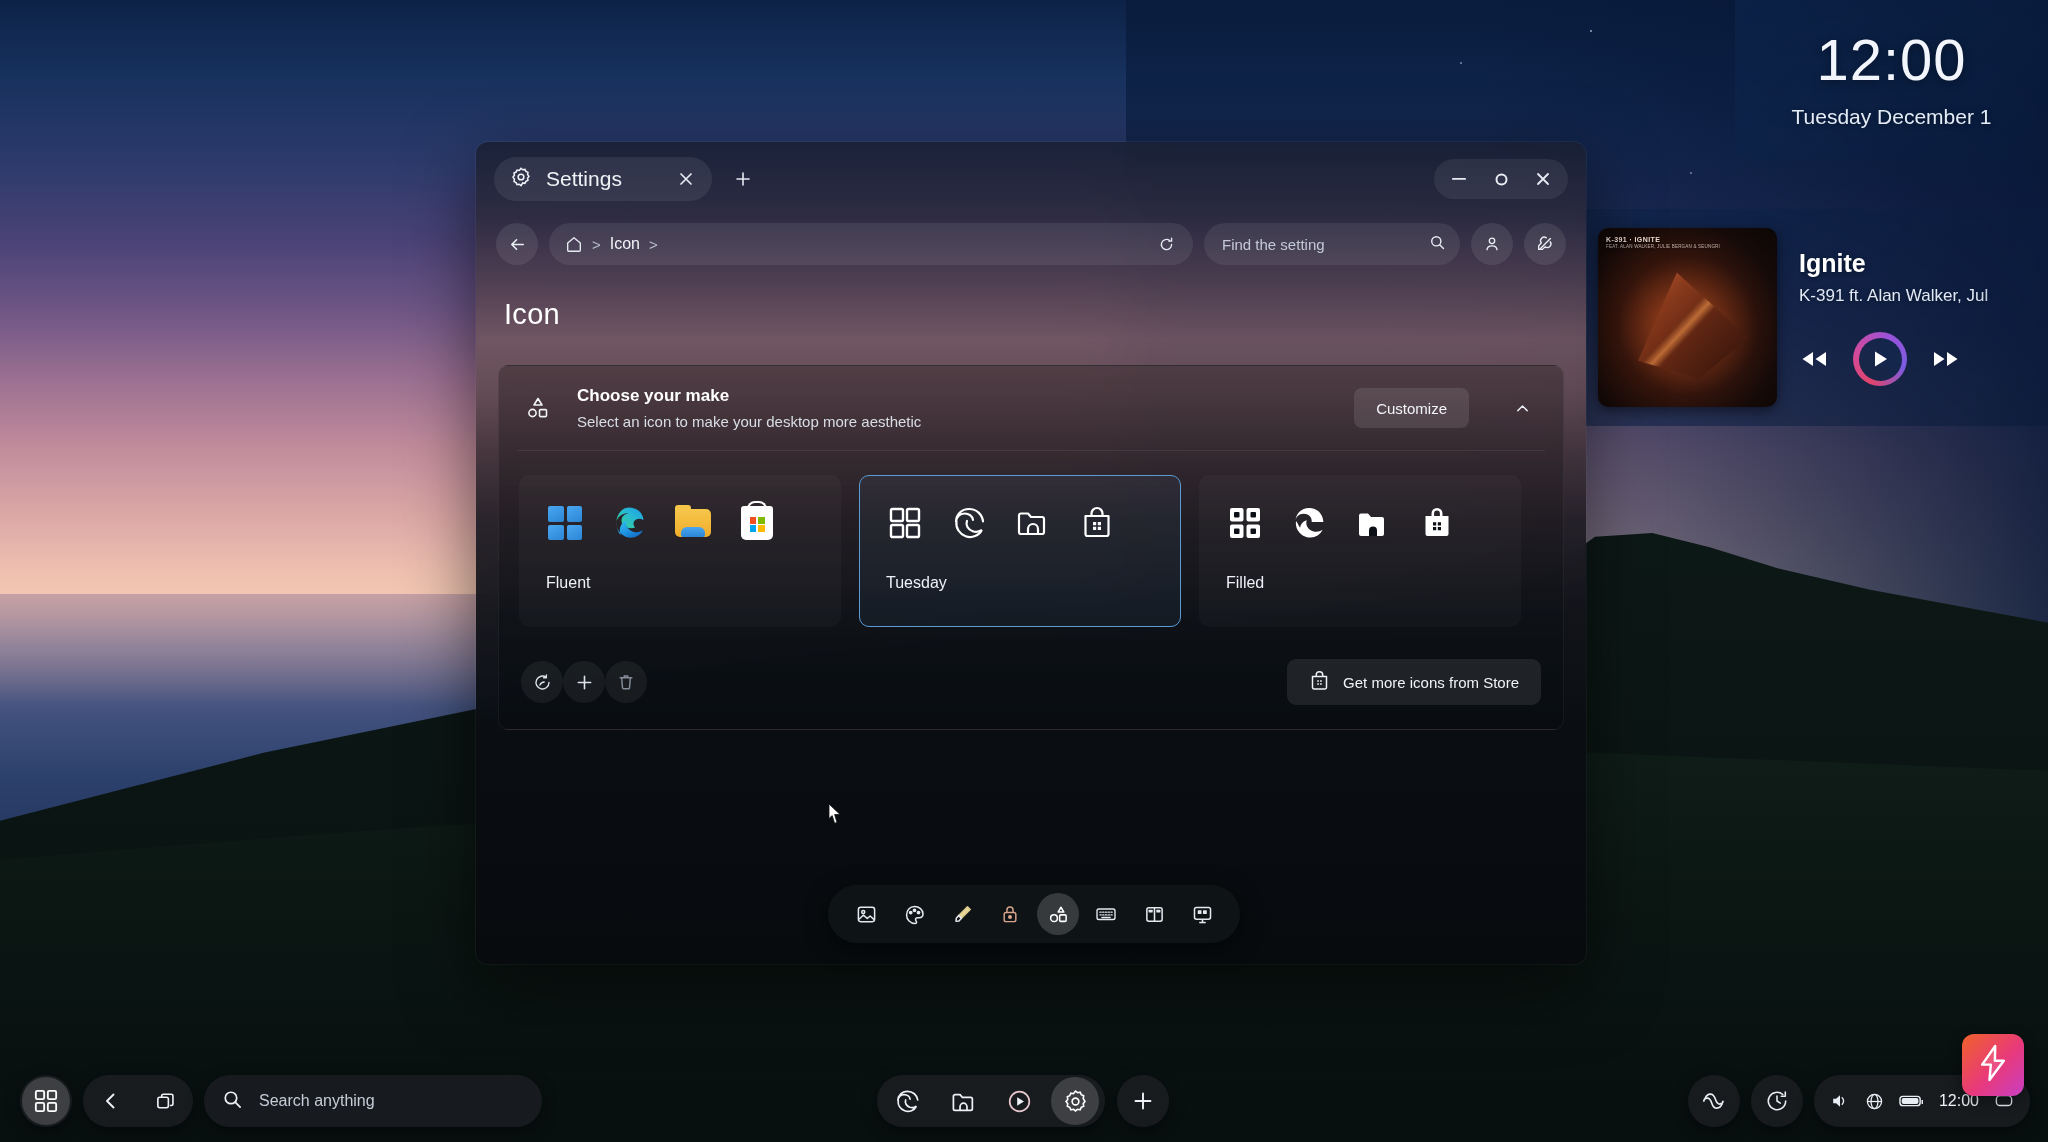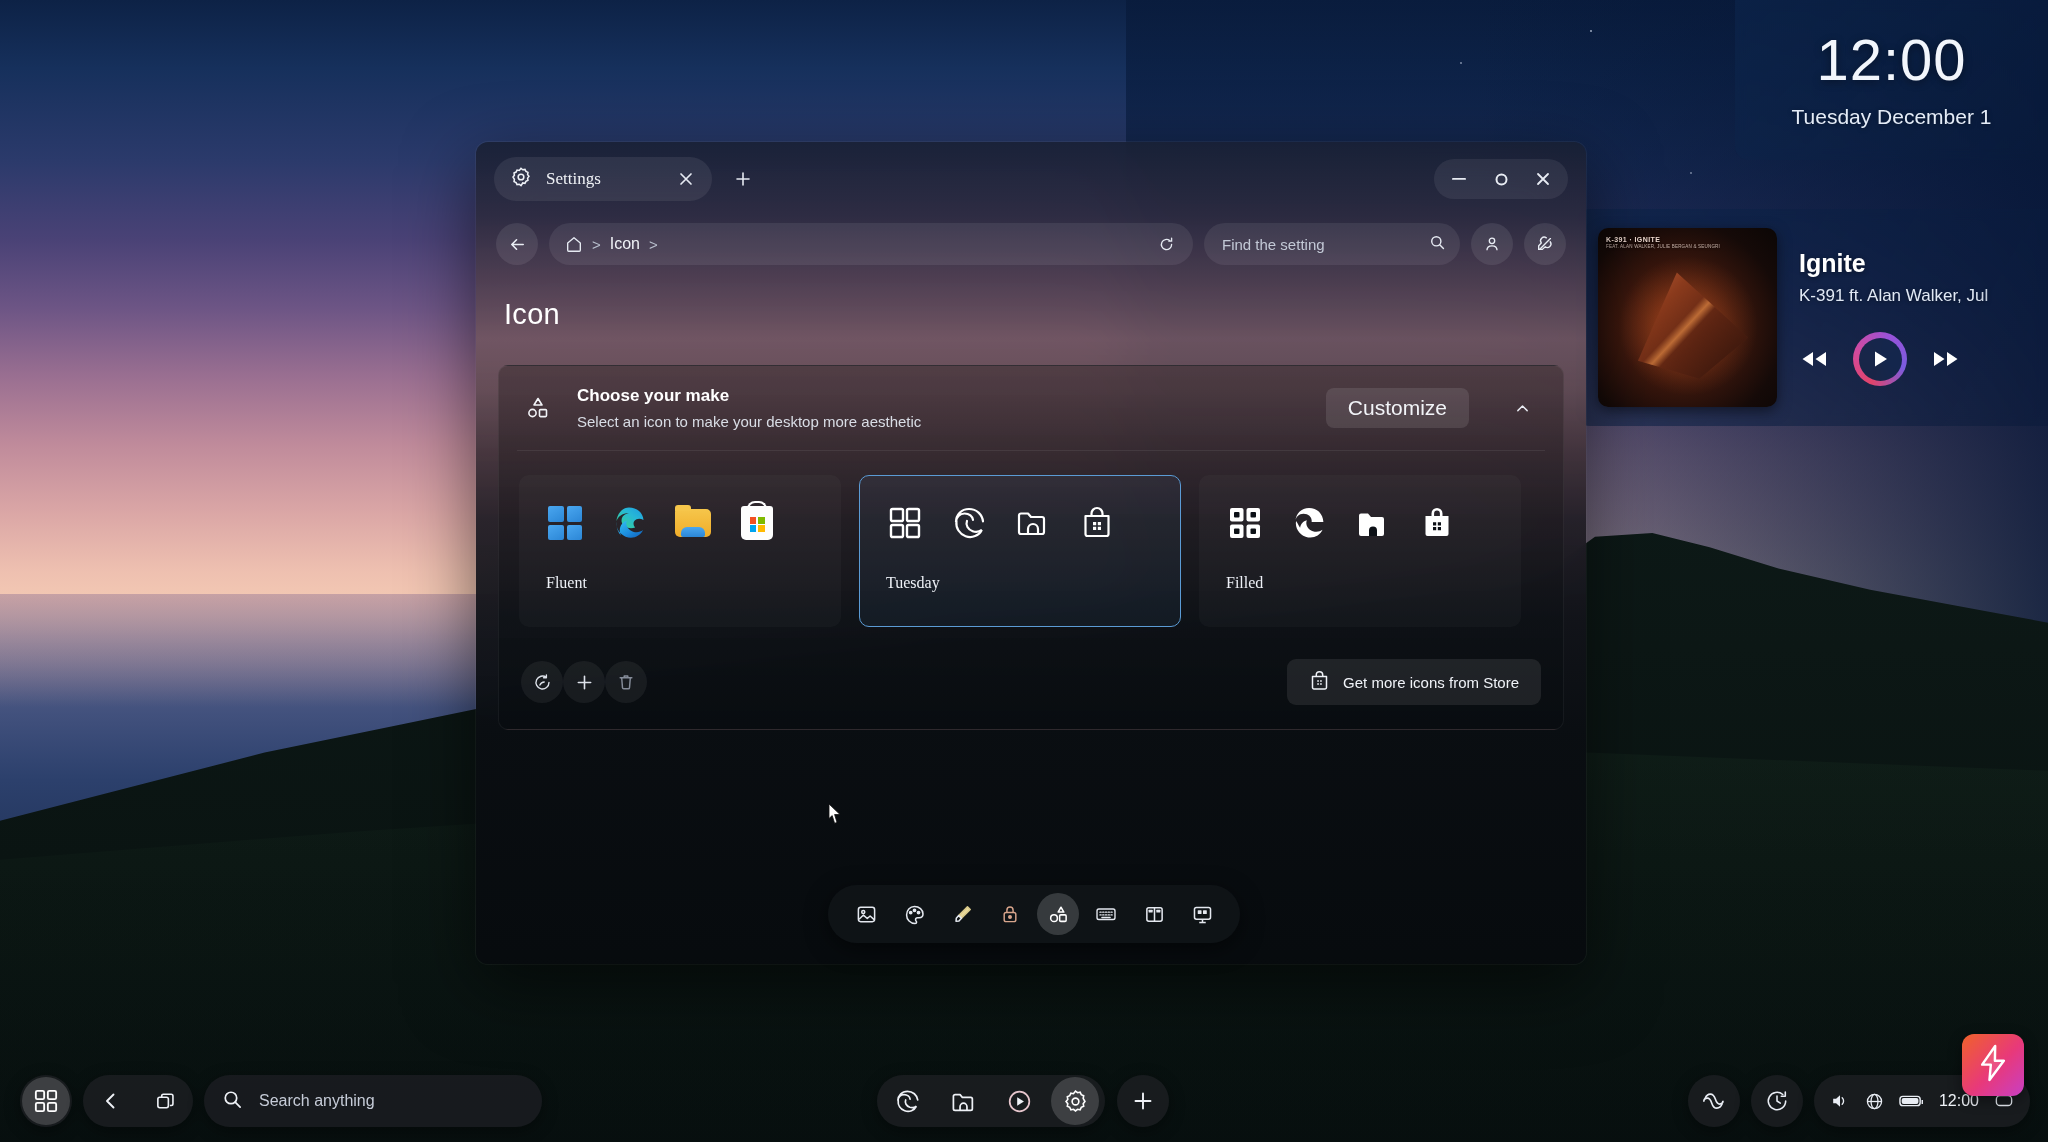--- a/index.html
+++ b/index.html
@@ -185,21 +185,21 @@
     box-shadow:0 22px 70px rgba(0,0,0,.55), 0 0 0 1px rgba(255,255,255,.06);
     backdrop-filter:blur(26px);
   }
   
   .titlebar { height:74px; display:flex; align-items:center; padding:0 18px; position:relative; }
   .tab {
     display:flex; align-items:center; gap:14px; height:44px; padding:0 12px 0 16px;
     background:rgba(255,255,255,.075); border-radius:22px; cursor:pointer;
     min-width:218px;
   }
-  .tab .tab-label { font-size:17px; color:#f0f2f6; flex:1;font-family:Liberation Serif, serif; }
+  .tab .tab-label { font-size:21px; color:#f0f2f6; flex:1; }
   .tab-close, .tab-new {
     width:28px; height:28px; border-radius:50%; display:flex; align-items:center;
     justify-content:center; cursor:pointer; color:#dfe3ea; flex:none;
   }
   .tab-new { margin-left:14px; width:34px; height:34px; }
   .wincontrols {
     position:absolute; right:18px; top:50%; transform:translateY(-50%);
     display:flex; align-items:center; gap:4px;
     background:rgba(255,255,255,.07); border-radius:20px; padding:4px 6px;
   }
@@ -245,34 +245,34 @@
     background:linear-gradient(to bottom, rgba(58,44,48,.52) 0%, rgba(32,28,32,.55) 38%, rgba(12,16,20,.62) 70%, rgba(8,12,16,.68) 100%);
     border:1px solid rgba(255,255,255,.055);
   }
   .card-head { display:flex; align-items:center; gap:22px; padding:20px 22px; }
   .card-head .head-icon { width:34px; height:34px; display:flex; align-items:center; justify-content:center; flex:none; color:#f2f3f7; }
   .card-head .txt { flex:1; }
   .card-head .t1 { font-size:17px; color:#ffffff; font-weight:700; }
   .card-head .t2 { font-size:15px; color:#d9dde6; margin-top:7px; }
   .btn-customize {
     height:40px; padding:0 22px; border-radius:8px; background:rgba(255,255,255,.10);
-    color:#f2f4f8; font-size:21px; display:flex; align-items:center; cursor:pointer;
+    color:#f2f4f8; font-size:15px; display:flex; align-items:center; cursor:pointer;
     border:none; font-family:"Liberation Sans", sans-serif;
   }
   .chev-btn {
     width:38px; height:38px; border-radius:8px; display:flex; align-items:center;
     justify-content:center; cursor:pointer; color:#e8ebf2; margin-left:12px;
   }
   .card-divider { height:1px; background:rgba(255,255,255,.07); margin:0 18px; }
 
   
   .options { display:flex; gap:18px; padding:24px 20px 16px 20px; }
   .opt {
     width:322px; height:152px; border-radius:10px; padding:22px 26px 0 26px;
-    cursor:pointer; border:1px solid transparent; background:rgba(255,255,255,.028);font-family:Liberation Serif, serif;
+    cursor:pointer; border:1px solid transparent; background:rgba(255,255,255,.028);
   }
   .opt.selected { border-color:#5b9bd5; background:rgba(90,150,210,.07); }
   .opt .row { display:flex; align-items:center; gap:26px; height:50px; }
   .opt .name { font-size:16px; color:#eef1f7; margin-top:26px; }
 
   
   .ic { width:38px; height:38px; flex:none; display:flex; align-items:center; justify-content:center; }
   .fl-win { width:34px; height:34px; display:grid; grid-template-columns:1fr 1fr; grid-template-rows:1fr 1fr; gap:3px; }
   .fl-win div { background:linear-gradient(150deg,#4aa7f0,#2b86d6); border-radius:2px; }
   .fl-folder {

